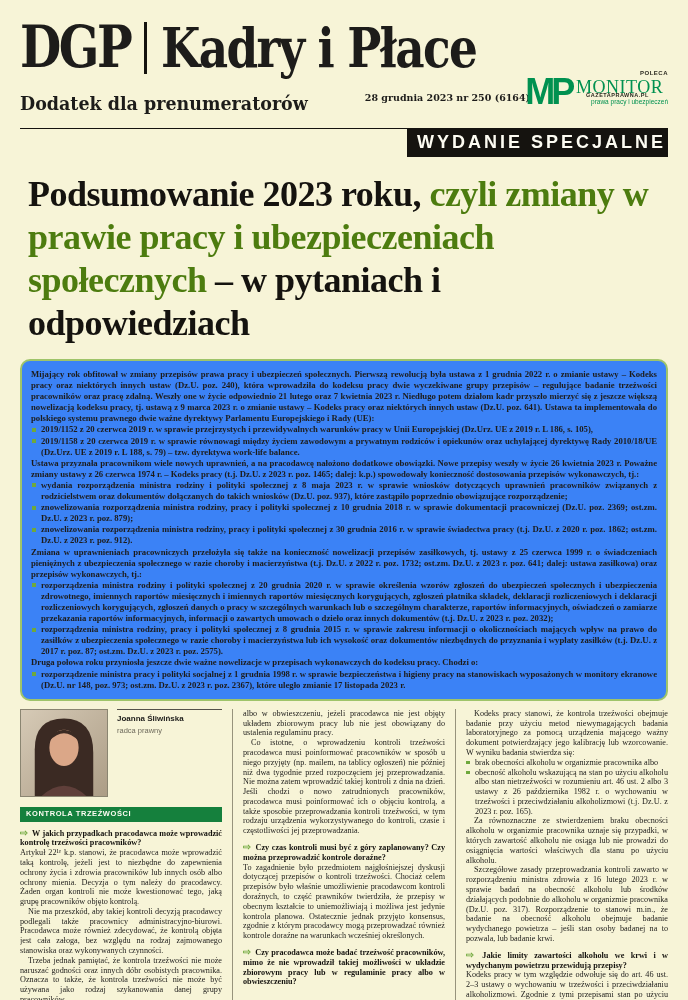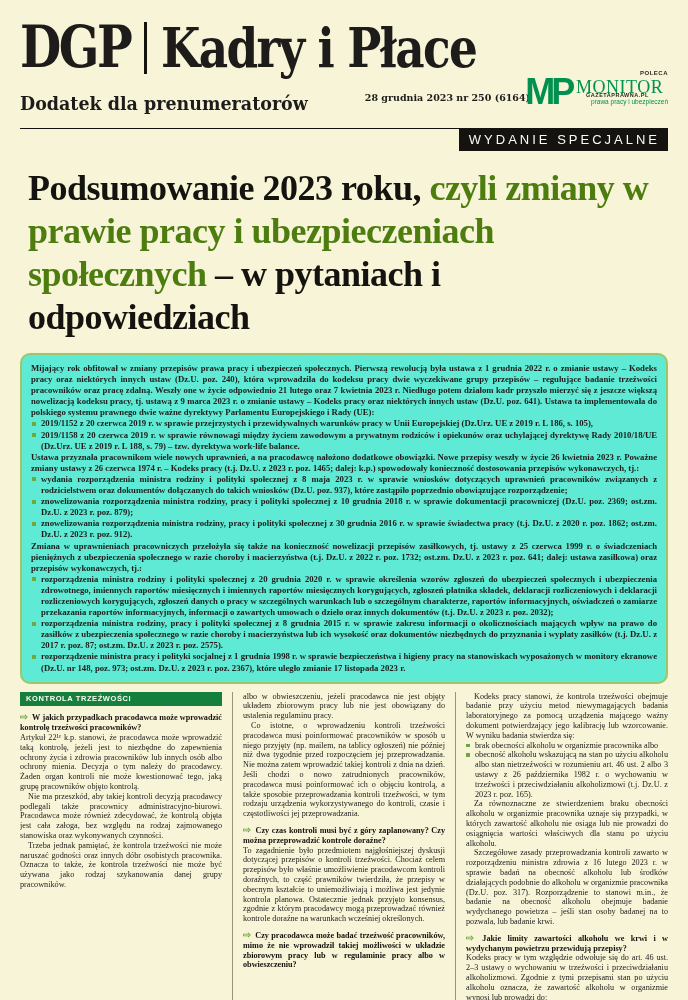--- a/index.html
+++ b/index.html
@@ -18,29 +18,29 @@
   .site{font-family:"Liberation Sans",sans-serif;font-weight:bold;font-size:5.5px;letter-spacing:.5px;margin-left:16px;color:#2a281f;}
   .monitor{position:absolute;right:0;top:-22px;text-align:right;}
   .poleca{font-family:"Liberation Sans",sans-serif;font-weight:bold;font-size:6px;letter-spacing:.5px;color:#2a281f;margin-bottom:2px;}
   .monitor-line{display:flex;align-items:flex-start;justify-content:flex-end;}
   .mp{font-family:"Liberation Sans",sans-serif;font-weight:900;font-size:36px;line-height:28px;letter-spacing:-4px;color:#009150;margin-right:5px;}
   .monitor-name-wrap{text-align:left;}
   .monitor-name{font-family:"Liberation Serif",serif;font-size:19px;line-height:17px;letter-spacing:.5px;color:#009150;display:inline-block;transform:scaleX(.95);transform-origin:left;}
   .monitor-tag{font-family:"Liberation Sans",sans-serif;font-size:6.5px;color:#009150;display:block;text-align:right;margin-top:1px;}
   .mast-rule{border-top:1.5px solid #15130f;margin-top:6px;}
   .special-bar{display:flex;justify-content:flex-end;margin-top:0;}
-  .special-bar span{background:#15130f;color:#fdfcf2;font-family:"Liberation Sans",sans-serif;font-weight:normal;font-size:13px;letter-spacing:3px;padding:3px 8px 4px 10px;}
+  .special-bar span{background:#15130f;color:#fdfcf2;font-family:"Liberation Sans",sans-serif;font-weight:bold;font-size:18px;letter-spacing:3px;padding:3px 2px 4px 10px;}
 
   
   .headline{font-family:"Liberation Serif",serif;font-weight:bold;font-size:36px;line-height:43px;letter-spacing:-.5px;margin:16px 0 14px 8px;width:640px;}
   .hl-red{color:#4d7c0f;}
   .hl-black{color:#15130f;}
 
   
-  .intro-box{border:2px solid #9fc46a;border-radius:10px;background:#5eead4;padding:8px 9px;font-weight:bold;font-size:8.7px;line-height:11.1px;text-align:justify;}
+  .intro-box{border:2px solid #9fc46a;border-radius:10px;background:#3b82f6;padding:8px 9px;font-weight:bold;font-size:8.7px;line-height:11.1px;text-align:justify;}
   .ib-p{margin:0;}
   .ib-b{margin:0;position:relative;padding-left:10px;}
   .ib-b::before{content:"";position:absolute;left:1px;top:3.5px;width:4px;height:4px;background:#6fa83c;}
 
   
   .columns{display:flex;margin-top:8px;height:352px;overflow:hidden;}
   .col{width:202px;flex:0 0 202px;font-size:8.2px;line-height:9.8px;text-align:justify;}
   .col + .col{border-left:1px solid #97937c;padding-left:10px;margin-left:10px;}
 
   .author{display:flex;margin-bottom:10px;}
@@ -97,26 +97,48 @@
     <p class="ib-p">Mijający rok obfitował w zmiany przepisów prawa pracy i ubezpieczeń społecznych. Pierwszą rewolucją była ustawa z 1 grudnia 2022 r. o zmianie ustawy – Kodeks pracy oraz niektórych innych ustaw (Dz.U. poz. 240), która wprowadziła do kodeksu pracy dwie wyczekiwane grupy przepisów – regulujące badanie trzeźwości pracowników oraz pracę zdalną. Weszły one w życie odpowiednio 21 lutego oraz 7 kwietnia 2023 r. Niedługo potem działom kadr przyszło mierzyć się z jeszcze większą nowelizacją kodeksu pracy, tj. ustawą z 9 marca 2023 r. o zmianie ustawy – Kodeks pracy oraz niektórych innych ustaw (Dz.U. poz. 641). Ustawa ta implementowała do polskiego systemu prawnego dwie ważne dyrektywy Parlamentu Europejskiego i Rady (UE):</p>
     <p class="ib-b">2019/1152 z 20 czerwca 2019 r. w sprawie przejrzystych i przewidywalnych warunków pracy w Unii Europejskiej (Dz.Urz. UE z 2019 r. L 186, s. 105),</p>
     <p class="ib-b">2019/1158 z 20 czerwca 2019 r. w sprawie równowagi między życiem zawodowym a prywatnym rodziców i opiekunów oraz uchylającej dyrektywę Rady 2010/18/UE (Dz.Urz. UE z 2019 r. L 188, s. 79) – tzw. dyrektywa work-life balance.</p>
     <p class="ib-p">Ustawa przyznała pracownikom wiele nowych uprawnień, a na pracodawcę nałożono dodatkowe obowiązki. Nowe przepisy weszły w życie 26 kwietnia 2023 r. Poważne zmiany ustawy z 26 czerwca 1974 r. – Kodeks pracy (t.j. Dz.U. z 2023 r. poz. 1465; dalej: k.p.) spowodowały konieczność dostosowania przepisów wykonawczych, tj.:</p>
     <p class="ib-b">wydania rozporządzenia ministra rodziny i polityki społecznej z 8 maja 2023 r. w sprawie wniosków dotyczących uprawnień pracowników związanych z rodzicielstwem oraz dokumentów dołączanych do takich wniosków (Dz.U. poz. 937), które zastąpiło poprzednio obowiązujące rozporządzenie;</p>
     <p class="ib-b">znowelizowania rozporządzenia ministra rodziny, pracy i polityki społecznej z 10 grudnia 2018 r. w sprawie dokumentacji pracowniczej (Dz.U. poz. 2369; ost.zm. Dz.U. z 2023 r. poz. 879);</p>
     <p class="ib-b">znowelizowania rozporządzenia ministra rodziny, pracy i polityki społecznej z 30 grudnia 2016 r. w sprawie świadectwa pracy (t.j. Dz.U. z 2020 r. poz. 1862; ost.zm. Dz.U. z 2023 r. poz. 912).</p>
     <p class="ib-p">Zmiana w uprawnieniach pracowniczych przełożyła się także na konieczność nowelizacji przepisów zasiłkowych, tj. ustawy z 25 czerwca 1999 r. o świadczeniach pieniężnych z ubezpieczenia społecznego w razie choroby i macierzyństwa (t.j. Dz.U. z 2022 r. poz. 1732; ost.zm. Dz.U. z 2023 r. poz. 641; dalej: ustawa zasiłkowa) oraz przepisów wykonawczych, tj.:</p>
     <p class="ib-b">rozporządzenia ministra rodziny i polityki społecznej z 20 grudnia 2020 r. w sprawie określenia wzorów zgłoszeń do ubezpieczeń społecznych i ubezpieczenia zdrowotnego, imiennych raportów miesięcznych i imiennych raportów miesięcznych korygujących, zgłoszeń płatnika składek, deklaracji rozliczeniowych i deklaracji rozliczeniowych korygujących, zgłoszeń danych o pracy w szczególnych warunkach lub o szczególnym charakterze, raportów informacyjnych, oświadczeń o zamiarze przekazania raportów informacyjnych, informacji o zawartych umowach o dzieło oraz innych dokumentów (t.j. Dz.U. z 2023 r. poz. 2032);</p>
     <p class="ib-b">rozporządzenia ministra rodziny, pracy i polityki społecznej z 8 grudnia 2015 r. w sprawie zakresu informacji o okolicznościach mających wpływ na prawo do zasiłków z ubezpieczenia społecznego w razie choroby i macierzyństwa lub ich wysokość oraz dokumentów niezbędnych do przyznania i wypłaty zasiłków (t.j. Dz.U. z 2017 r. poz. 87; ost.zm. Dz.U. z 2023 r. poz. 2575).</p>
+    <p class="ib-p">Druga połowa roku przyniosła jeszcze dwie ważne nowelizacje w przepisach wykonawczych do kodeksu pracy. Chodzi o:</p>
     <p class="ib-b">rozporządzenie ministra pracy i polityki socjalnej z 1 grudnia 1998 r. w sprawie bezpieczeństwa i higieny pracy na stanowiskach wyposażonych w monitory ekranowe (Dz.U. nr 148, poz. 973; ost.zm. Dz.U. z 2023 r. poz. 2367), które uległo zmianie 17 listopada 2023 r.</p>
   </section>
 
   <main class="columns">
 
     <div class="col">
+      <div class="author">
+        <div class="author-photo">
+          <svg viewBox="0 0 100 100" preserveAspectRatio="none" aria-hidden="true">
+            <defs>
+              <linearGradient id="bgph" x1="0" y1="0" x2="1" y2="1">
+                <stop offset="0" stop-color="#d6cab6"></stop>
+                  <stop offset="1" stop-color="#ac9d86"></stop>
+              </linearGradient>
+            </defs>
+            <rect x="0" y="0" width="100" height="100" fill="url(#bgph)"></rect>
+            <path d="M16 100 V46 Q16 10 50 10 Q84 10 84 50 V100 Z" fill="#3b2a23"></path>
+            <path d="M24 100 Q50 76 76 100 Z" fill="#5f3f3a"></path>
+            <ellipse cx="50" cy="44" rx="17" ry="21" fill="#dba788"></ellipse>
+            <path d="M33 36 Q50 18 67 36 Q64 24 50 23 Q36 24 33 36 Z" fill="#3b2a23"></path>
+          </svg>
+        </div>
+        <div class="author-info">
+          <div class="author-name">Joanna Śliwińska</div>
+          <div class="author-role">radca prawny</div>
+        </div>
+      </div>
       <div class="section-bar">KONTROLA TRZEŹWOŚCI</div>
       <p class="q"><span class="arrow">⇨</span> <span>W jakich przypadkach pracodawca może wprowadzić kontrolę trzeźwości pracowników?</span></p>
       <p class="a">Artykuł 22¹ᵉ k.p. stanowi, że pracodawca może wprowadzić taką kontrolę, jeżeli jest to niezbędne do zapewnienia ochrony życia i zdrowia pracowników lub innych osób albo ochrony mienia. Decyzja o tym należy do pracodawcy. Żaden organ kontroli nie może kwestionować tego, jaką grupę pracowników objęto kontrolą.</p>
       <p class="a ind">Nie ma przeszkód, aby takiej kontroli decyzją pracodawcy podlegali także pracownicy administracyjno-biurowi. Pracodawca może również zdecydować, że kontrolą objęta jest cała załoga, bez względu na rodzaj zajmowanego stanowiska oraz wykonywanych czynności.</p>
       <p class="a ind">Trzeba jednak pamiętać, że kontrola trzeźwości nie może naruszać godności oraz innych dóbr osobistych pracownika. Oznacza to także, że kontrola trzeźwości nie może być używana jako rodzaj szykanowania danej grupy pracowników.</p>
 
     </div>
 
     <div class="col">
       <p class="a">albo w obwieszczeniu, jeżeli pracodawca nie jest objęty układem zbiorowym pracy lub nie jest obowiązany do ustalenia regulaminu pracy.</p>

